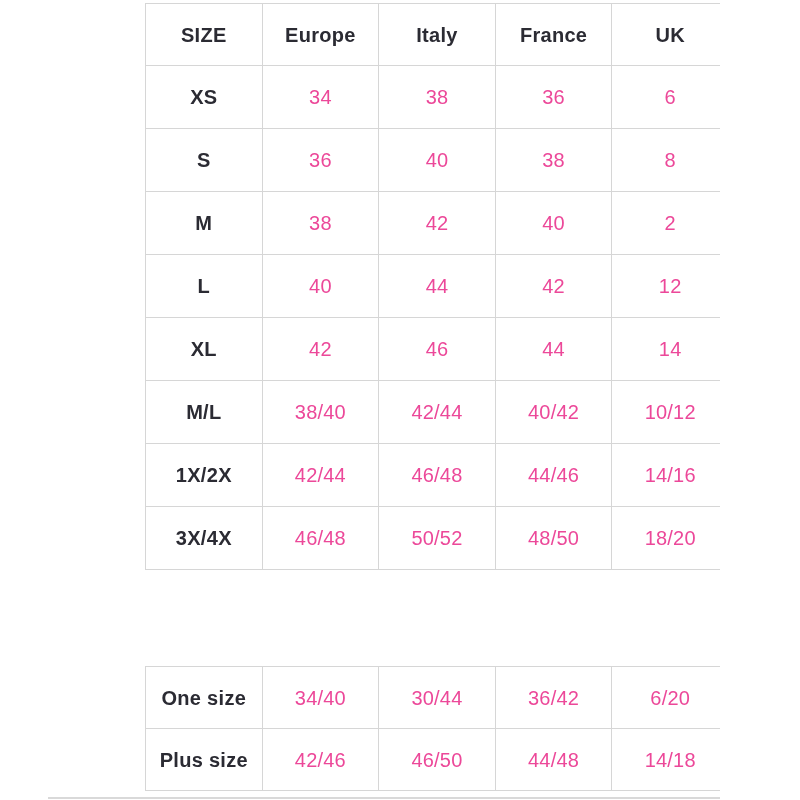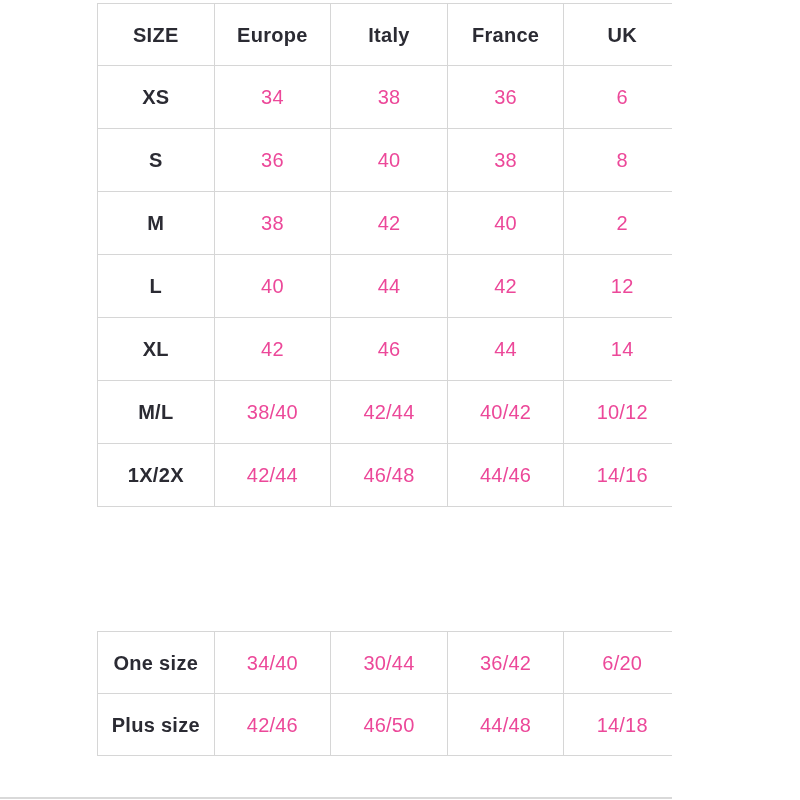--- a/index.html
+++ b/index.html
@@ -7,31 +7,32 @@
     padding: 0;
     background: #ffffff;
     font-family: "Liberation Sans", "DejaVu Sans", sans-serif;
   }
   .page {
     position: relative;
     width: 672px;
     height: 800px;
     background: #ffffff;
     overflow: hidden;
+    margin-left: 48px;
   }
   table.size-table {
     position: absolute;
     left: 97px;
     width: 584px;
     border-collapse: collapse;
     table-layout: fixed;
     background: #ffffff;
   }
   table.size-table.main { top: 3px; }
-  table.size-table.special { top: 631px; }
+  table.size-table.special { top: 666px; }
   .size-table th,
   .size-table td {
     border: 1px solid #d6d6d6;
     text-align: center;
     vertical-align: middle;
     padding: 0;
     font-size: 20px;
     line-height: 1;
   }
   .size-table thead tr { height: 62px; }
@@ -114,20 +115,27 @@
           <td>40/42</td>
           <td>10/12</td>
         </tr>
         <tr>
           <th>1X/2X</th>
           <td>42/44</td>
           <td>46/48</td>
           <td>44/46</td>
           <td>14/16</td>
         </tr>
+        <tr>
+          <th>3X/4X</th>
+          <td>46/48</td>
+          <td>50/52</td>
+          <td>48/50</td>
+          <td>18/20</td>
+        </tr>
       </tbody>
   </table>
 
   <table class="size-table special">
     <tbody>
         <tr>
           <th>One size</th>
           <td>34/40</td>
           <td>30/44</td>
           <td>36/42</td>

